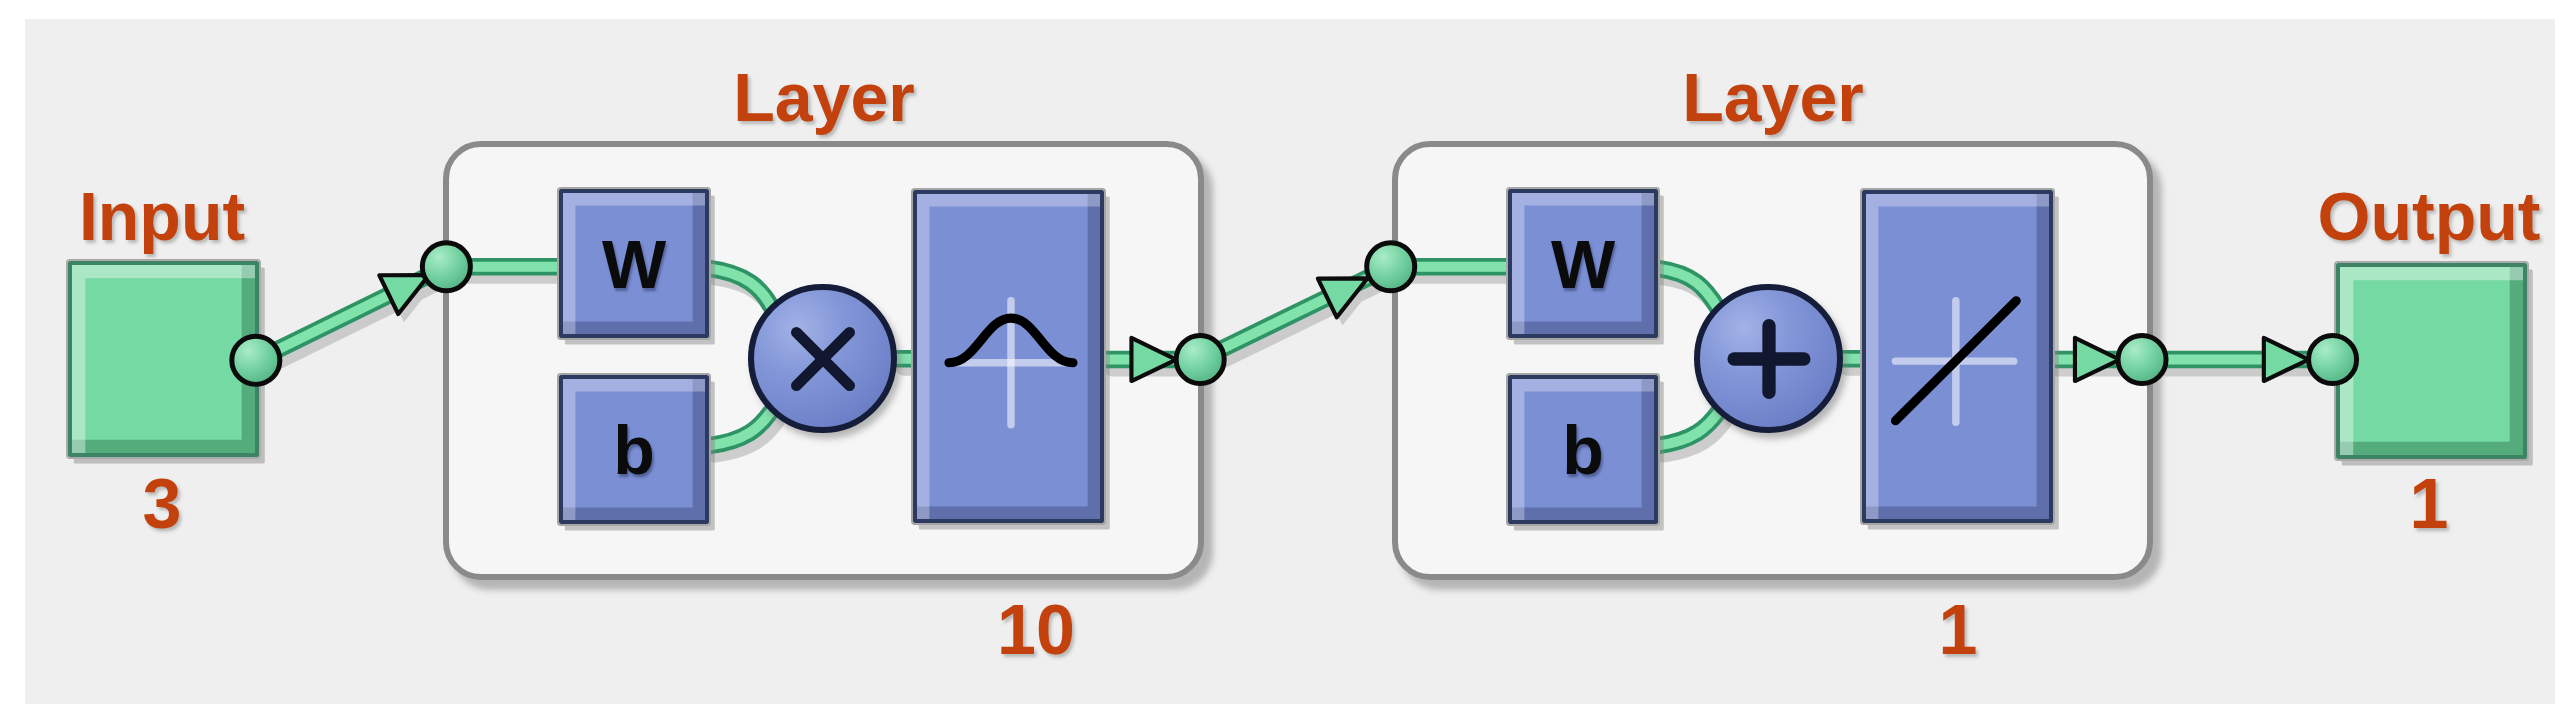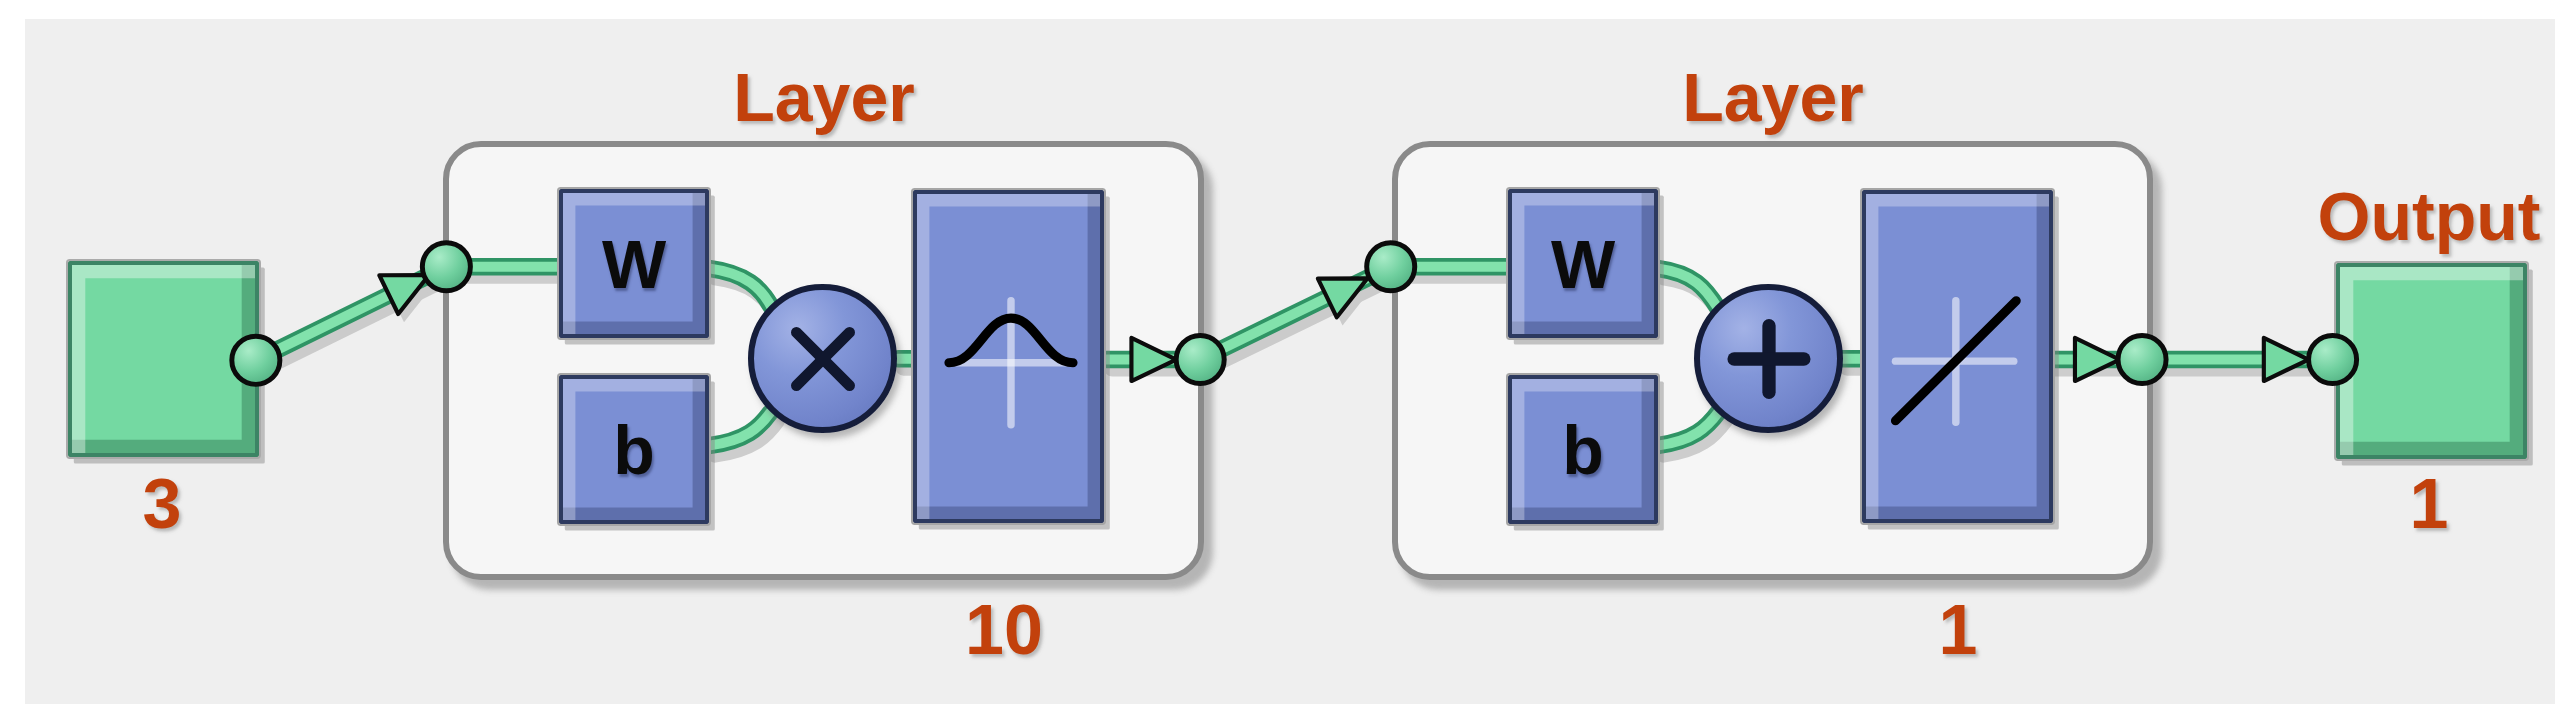--- a/index.html
+++ b/index.html
@@ -181,24 +181,25 @@
     <g fill="url(#jgrad)" stroke="#0b0b0b" stroke-width="6">
       <circle cx="308" cy="435" r="29"></circle>
       <circle cx="538" cy="322" r="29"></circle>
       <circle cx="1448" cy="434" r="29"></circle>
       <circle cx="1678" cy="322" r="29"></circle>
       <circle cx="2585" cy="434" r="29"></circle>
       <circle cx="2815" cy="434" r="29"></circle>
     </g>
   </svg>
 
+  <div class="lbl z5" style="left:162px;top:182px;">Input</div>
   <div class="lbl num z5" style="left:162px;top:469px;">3</div>
 
   <div class="lbl z5" style="left:824px;top:63px;">Layer</div>
-  <div class="lbl num z5" style="left:1004px;top:595px;text-align:center;">10</div>
+  <div class="lbl num z5" style="left:1036px;top:595px;text-align:center;">10</div>
 
   <div class="lbl z5" style="left:1773px;top:63px;">Layer</div>
   <div class="lbl num z5" style="left:1958px;top:595px;">1</div>
 
   <div class="lbl z5" style="left:2429px;top:182px;text-align:center;">Output</div>
   <div class="lbl num z5" style="left:2429px;top:469px;">1</div>
 </div>
 
 
 </body></html>

